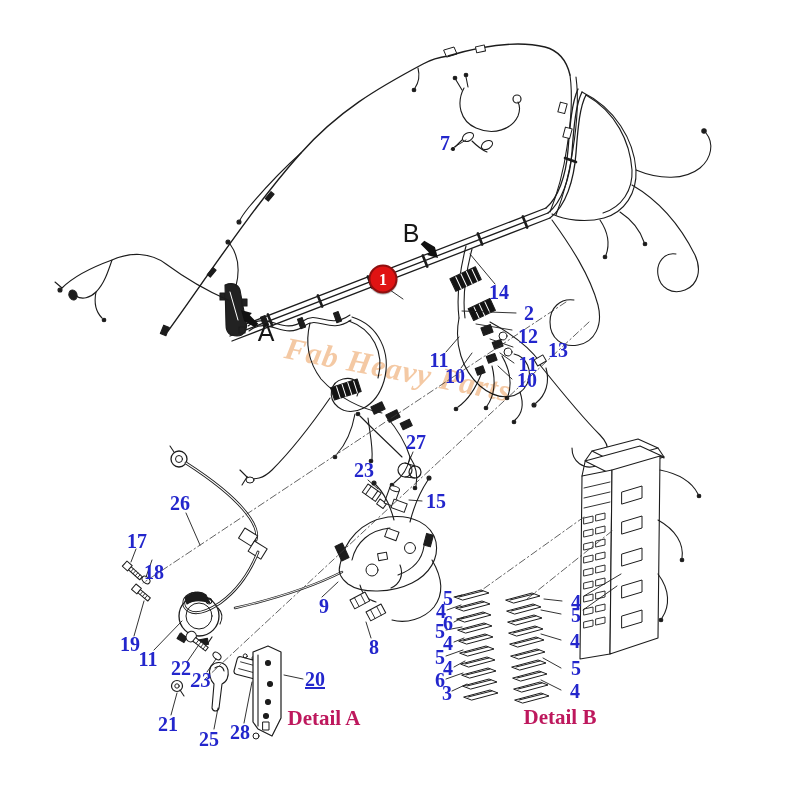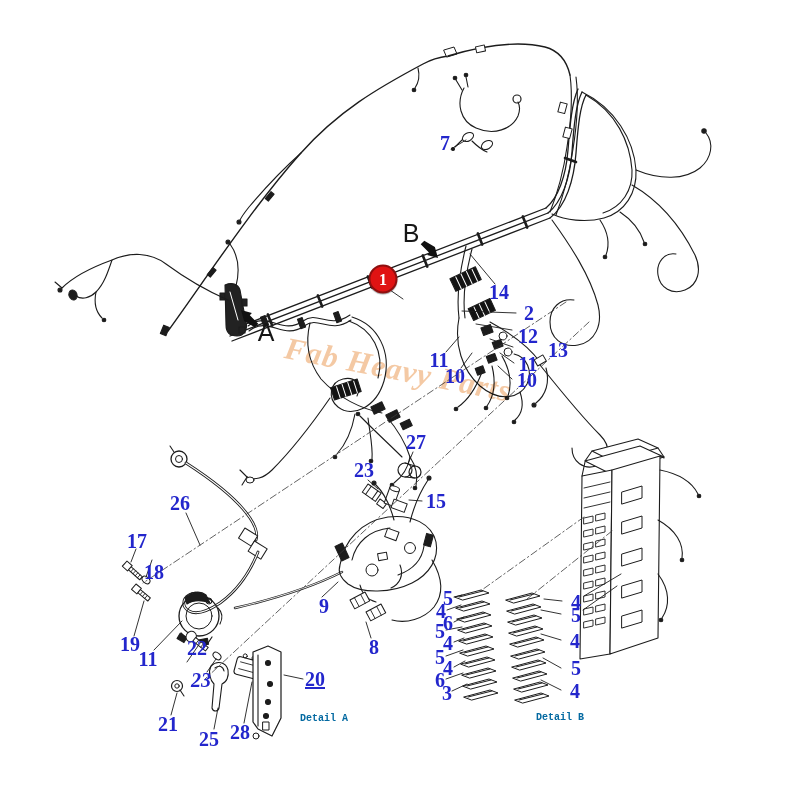--- a/index.html
+++ b/index.html
@@ -7,21 +7,21 @@
   #art{position:absolute;left:0;top:0;z-index:1;}
   .wm{position:absolute;left:283px;top:352px;z-index:2;transform:rotate(11deg);
       font-family:"Liberation Serif","DejaVu Serif",serif;font-style:italic;font-weight:bold;
       font-size:31px;letter-spacing:1px;color:#f4c9a4;mix-blend-mode:multiply;white-space:nowrap;}
   .co{position:absolute;z-index:3;transform:translate(-50%,-50%);
       font-family:"Liberation Serif","DejaVu Serif",serif;font-weight:bold;font-size:20px;
       color:#2326cc;line-height:1;white-space:nowrap;}
   .letter{position:absolute;z-index:3;transform:translate(-50%,-50%);
       font-family:"Liberation Sans",sans-serif;font-weight:400;font-size:25px;color:#161616;line-height:1;}
   .caption{position:absolute;z-index:3;transform:translate(-50%,-50%);
-      font-family:Liberation Mono, monospace;font-weight:bold;font-size:10px;color:#0369a1;white-space:nowrap;}
+      font-family:Liberation Serif, serif;font-weight:bold;font-size:21px;color:#be185d;white-space:nowrap;}
   .badge{position:absolute;z-index:3;left:383px;top:279px;width:25px;height:25px;
       transform:translate(-50%,-50%);border-radius:50%;background:#e01313;border:2px solid #8f0f0f;
       display:flex;align-items:center;justify-content:center;color:#ffffff;
       font-family:"Liberation Serif",serif;font-weight:bold;font-size:16px;box-shadow:0 1px 1px rgba(0,0,0,.35);}
 </style>
 </head>
 <body>
 
 <div id="stage">
 
@@ -436,21 +436,21 @@
 <div class="co" style="left:416px;top:442px;">27</div>
 <div class="co" style="left:364px;top:470px;">23</div>
 <div class="co" style="left:436px;top:501px;">15</div>
 <div class="co" style="left:180px;top:503px;">26</div>
 <div class="co" style="left:137px;top:541px;">17</div>
 <div class="co" style="left:154px;top:552px;margin-top:20px;">18</div>
 <div class="co" style="left:324px;top:606px;">9</div>
 <div class="co" style="left:374px;top:647px;">8</div>
 <div class="co" style="left:130px;top:644px;">19</div>
 <div class="co" style="left:148px;top:659px;">11</div>
-<div class="co" style="left:181px;top:648px;margin-left:16px;">22</div>
+<div class="co" style="left:181px;top:668px;">22</div>
 <div class="co" style="left:201px;top:680px;font-style:italic;">23</div>
 <div class="co" style="left:168px;top:724px;">21</div>
 <div class="co" style="left:209px;top:739px;">25</div>
 <div class="co" style="left:240px;top:732px;">28</div>
 <div class="co" style="left:315px;top:679px;text-decoration:underline;">20</div>
 <div class="caption" style="left:324px;top:718px;">Detail A</div>
 
 <div class="co" style="left:448px;top:598px;">5</div>
 <div class="co" style="left:441px;top:611px;">4</div>
 <div class="co" style="left:448px;top:623px;">6</div>

